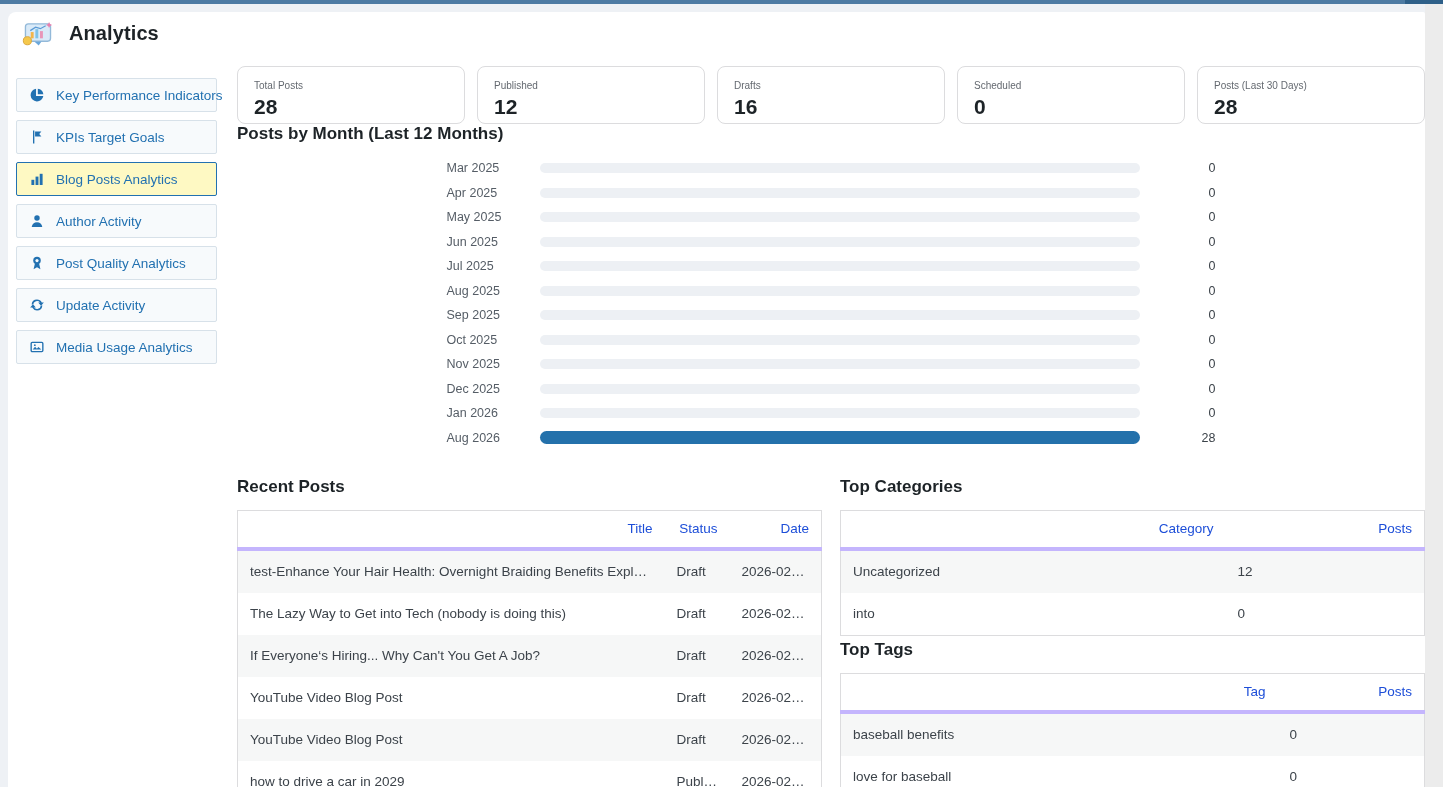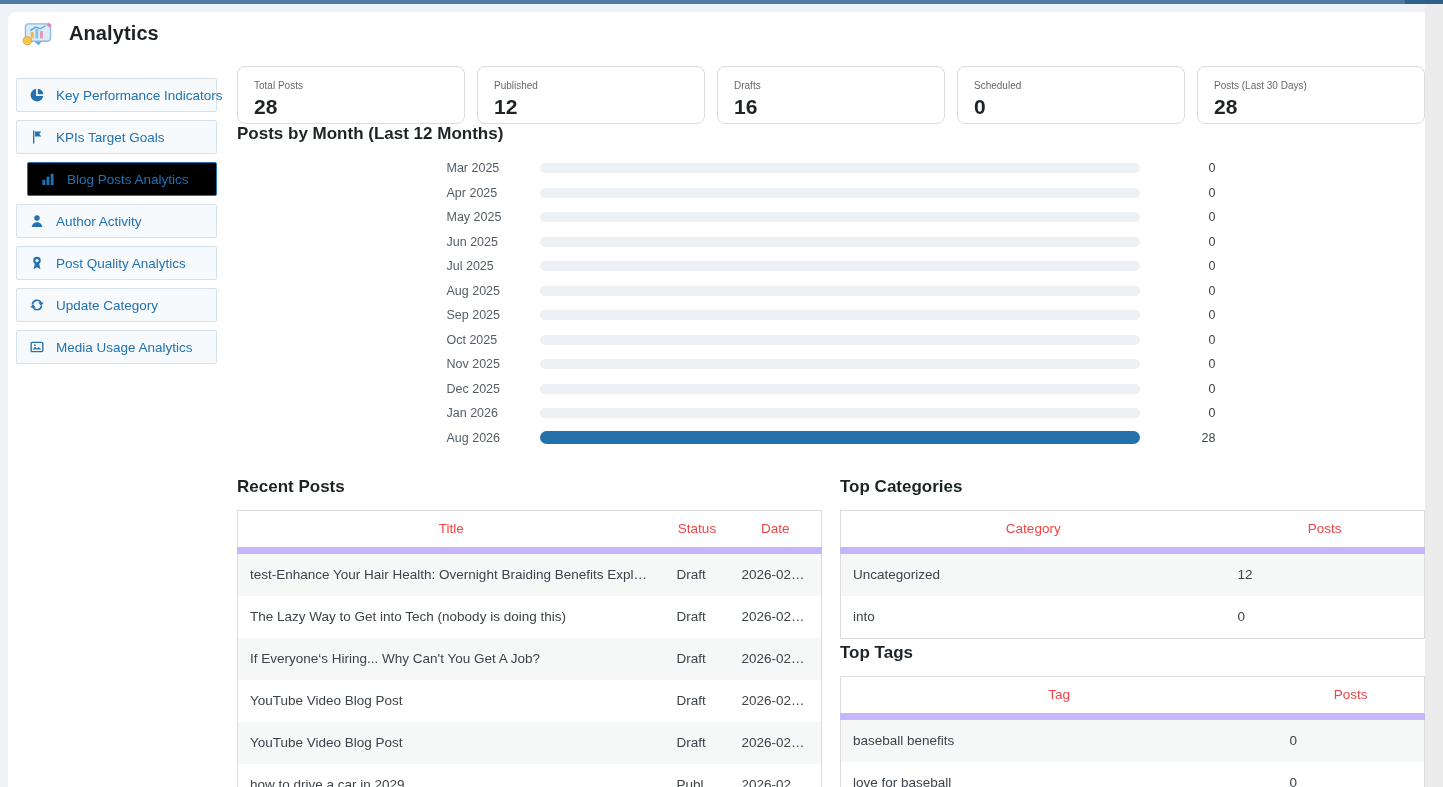--- a/index.html
+++ b/index.html
@@ -20,21 +20,21 @@
   .page-title { font-size:20px; font-weight:700; color:#1d2327; letter-spacing:.1px; }
 
   
   .sidebar { position:absolute; left:8px; top:66px; width:201px; }
   .sidebar-item {
     display:flex; align-items:center; gap:11px;
     height:34px; padding:0 12px; margin-bottom:8px;
     background:#f7fafc; border:1px solid #d7e1e9; border-radius:2px;
     color:#2271b1; font-size:13.5px; cursor:pointer; white-space:nowrap;
   }
-  .sidebar-item.active { background:#000000; border:1.5px solid #2271b1;margin-left:11px; }
+  .sidebar-item.active { background:#fef9c3; border:1.5px solid #2271b1; }
   .sidebar-item .icn { display:inline-flex; width:16px; height:16px; color:#2271b1; flex:0 0 16px; }
   .sidebar-item .icn svg { width:16px; height:16px; }
 
   
   .main { position:absolute; left:229px; top:54px; width:1188px; }
 
   .stats-row { display:flex; gap:12px; }
   .stat-card {
     flex:1 1 0; height:58px; border:1px solid #dcdcde; border-radius:8px;
     padding:11px 16px; background:#fff;
@@ -52,22 +52,22 @@
   .chart-fill { position:absolute; left:0; top:-1.5px; height:13px; border-radius:7px; background:#2471ab; }
   .chart-value { width:46px; margin-left:30px; font-size:12.5px; color:#3c434a; text-align:right; }
 
   .bottom { display:flex; gap:18px; margin-top:27px; }
   .col { width:585px; flex:0 0 585px; }
   .col .section-heading { margin-bottom:13px; }
   .tags-heading { margin-top:4px; }
 
   table.data-table { width:100%; border-collapse:collapse; border:1px solid #dcdcde; background:#fff; table-layout:fixed; }
   table.data-table th {
-    font-weight:400; text-align:center; font-size:13.5px; color:#ef4444;
-    padding:10px 12px; border-bottom:7px solid #c4b5fd; line-height:16px;
+    font-weight:400; text-align:right; font-size:13.5px; color:#1d4ed8;
+    padding:10px 12px; border-bottom:4px solid #c4b5fd; line-height:16px;
   }
   table.data-table td {
     font-size:13.5px; color:#3c434a; padding:13px 12px; line-height:16px;
     overflow:hidden; white-space:nowrap; text-overflow:ellipsis;
   }
   table.data-table tbody tr:nth-child(odd) { background:#f6f7f7; }
   tr.partial-row td { height:30px; padding:0; }
 </style>
 </head>
 <body>
@@ -143,21 +143,21 @@
         </span>
         <span>Post Quality Analytics</span>
       </div>
       <div class="sidebar-item">
         <span class="icn">
           <svg viewBox="0 0 20 20" fill="currentColor">
             <path d="M10 3.2a6.8 6.8 0 0 1 6 3.6h2.6L15 11 11.5 6.8h2.3A4.9 4.9 0 0 0 5.2 9.4H3.3A6.8 6.8 0 0 1 10 3.2z"></path>
             <path d="M10 16.8a6.8 6.8 0 0 1-6-3.6H1.4L5 9l3.5 4.2H6.2a4.9 4.9 0 0 0 8.6-2.6h1.9a6.8 6.8 0 0 1-6.7 6.2z"></path>
           </svg>
         </span>
-        <span>Update Category</span>
+        <span>Update Activity</span>
       </div>
       <div class="sidebar-item">
         <span class="icn">
           <svg viewBox="0 0 20 20">
             <rect x="2.7" y="4.2" width="14.6" height="11.6" rx="1.3" fill="none" stroke="currentColor" stroke-width="1.7"></rect>
             <path d="M4.6 13.2l3-3.6 2.3 2.7 1.8-2.2 3.8 3.1z" fill="currentColor"></path>
             <circle cx="7.3" cy="7.7" r="1.1" fill="currentColor"></circle>
           </svg>
         </span>
         <span>Media Usage Analytics</span>

